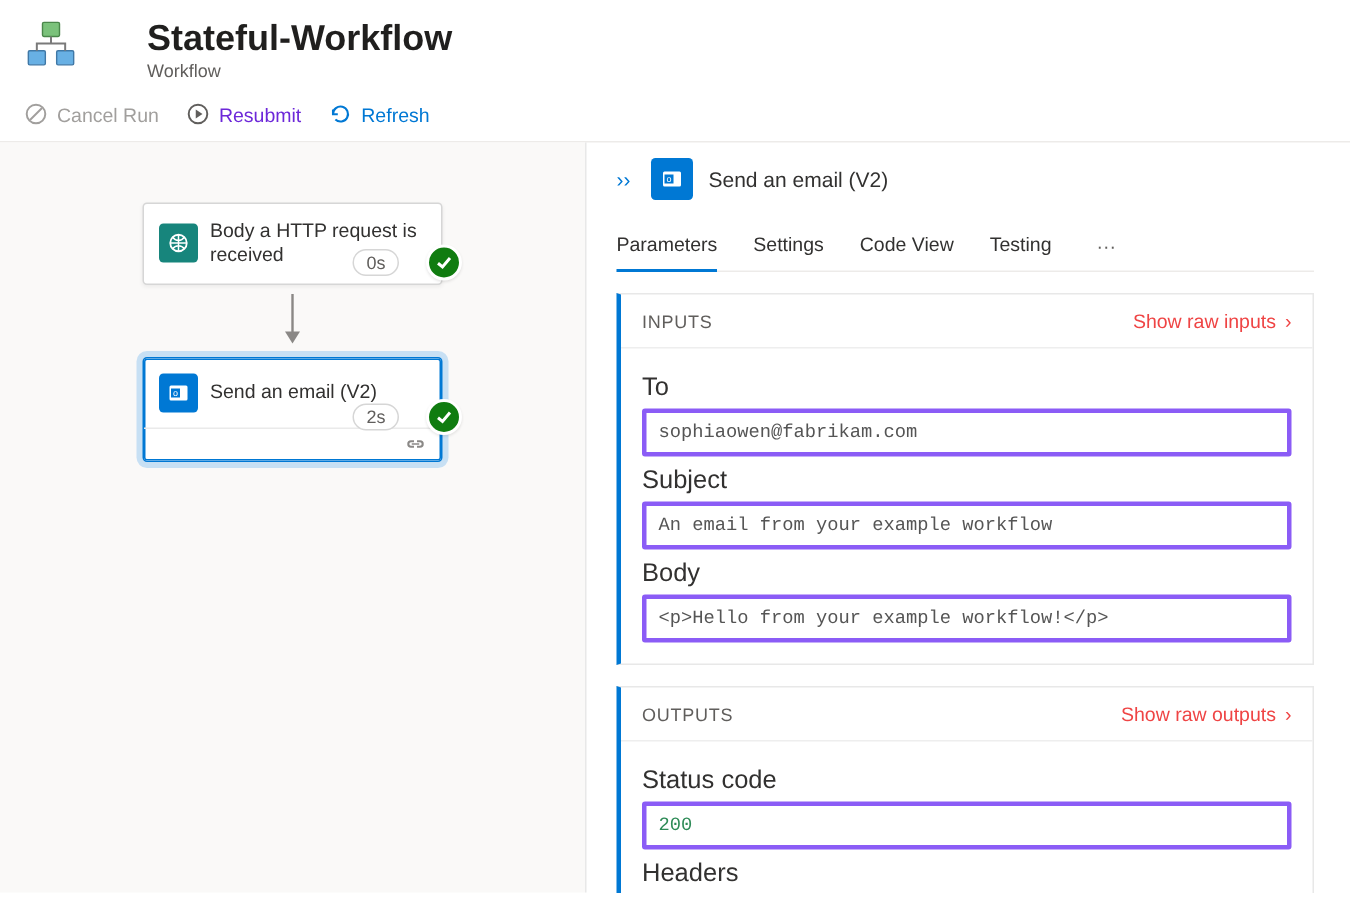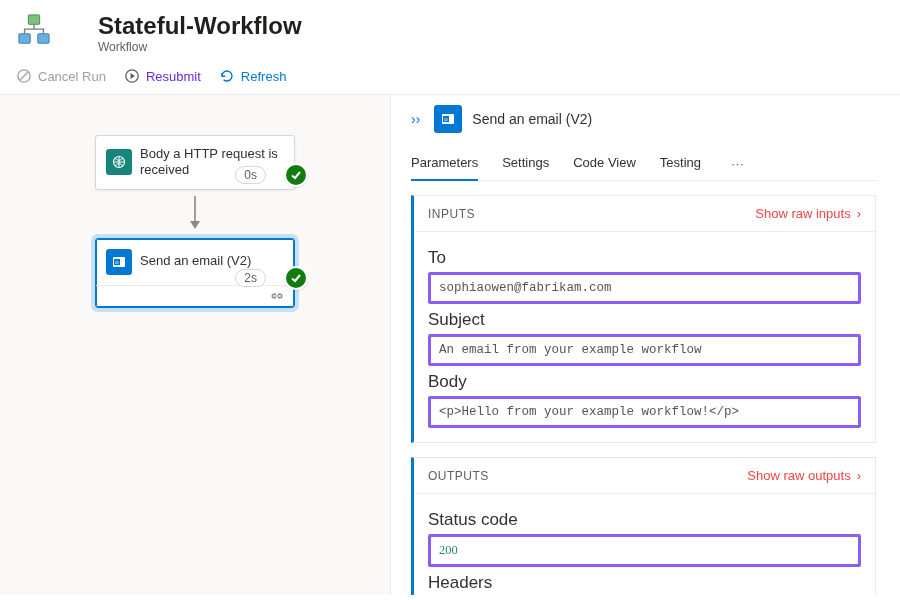--- a/index.html
+++ b/index.html
@@ -40,21 +40,21 @@
   .tab.active { color: #323130; font-weight: 400; }
   .tab.active::after { content: ""; position: absolute; left: 0; right: 0; bottom: -1px; height: 2px; background: #0078d4; }
   .more-dots { color: #605e5c; cursor: pointer; padding: 4px 6px; }
   .panel { border: 1px solid #e8e8e8; border-left: 3px solid #0078d4; margin-top: 14px; }
   .panel-head { display: flex; justify-content: space-between; align-items: center; padding: 10px 14px; border-bottom: 1px solid #eee; }
   .panel-head-label { font-size: 12px; letter-spacing: .5px; color: #605e5c; }
   .show-raw { font-size: 13px; color: #ef4444; display: flex; align-items: center; gap: 6px; cursor: pointer; }
   .panel-body { padding: 10px 14px 14px; }
   .field-label { font-size: 17px; color: #323130; margin-top: 6px; margin-bottom: 4px; }
   .field-box { border: 3px solid #8b5cf6; padding: 6px 8px; font-family: Consolas, "Courier New", monospace; font-size: 12.5px; color: #555; border-radius: 2px; background: #fff; }
-  .field-box.code { color: #2e8b57; font-family: Liberation Serif, serif; }
+  .field-box.code { color: #2e8b57; }
 </style>
 </head>
 <body>
 
 <div class="header">
   <div class="header-icon">
     <svg viewBox="0 0 36 36">
         <rect x="12" y="2" width="12" height="10" rx="1" fill="#7bc27b" stroke="#4a874a"></rect>
         <rect x="2" y="22" width="12" height="10" rx="1" fill="#68b0e4" stroke="#4078a6"></rect>
         <rect x="22" y="22" width="12" height="10" rx="1" fill="#68b0e4" stroke="#4078a6"></rect>

